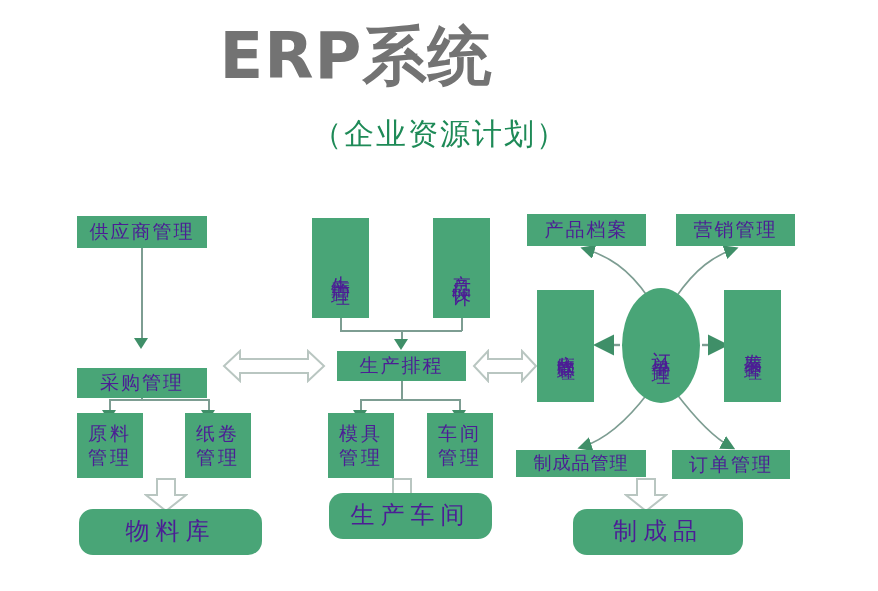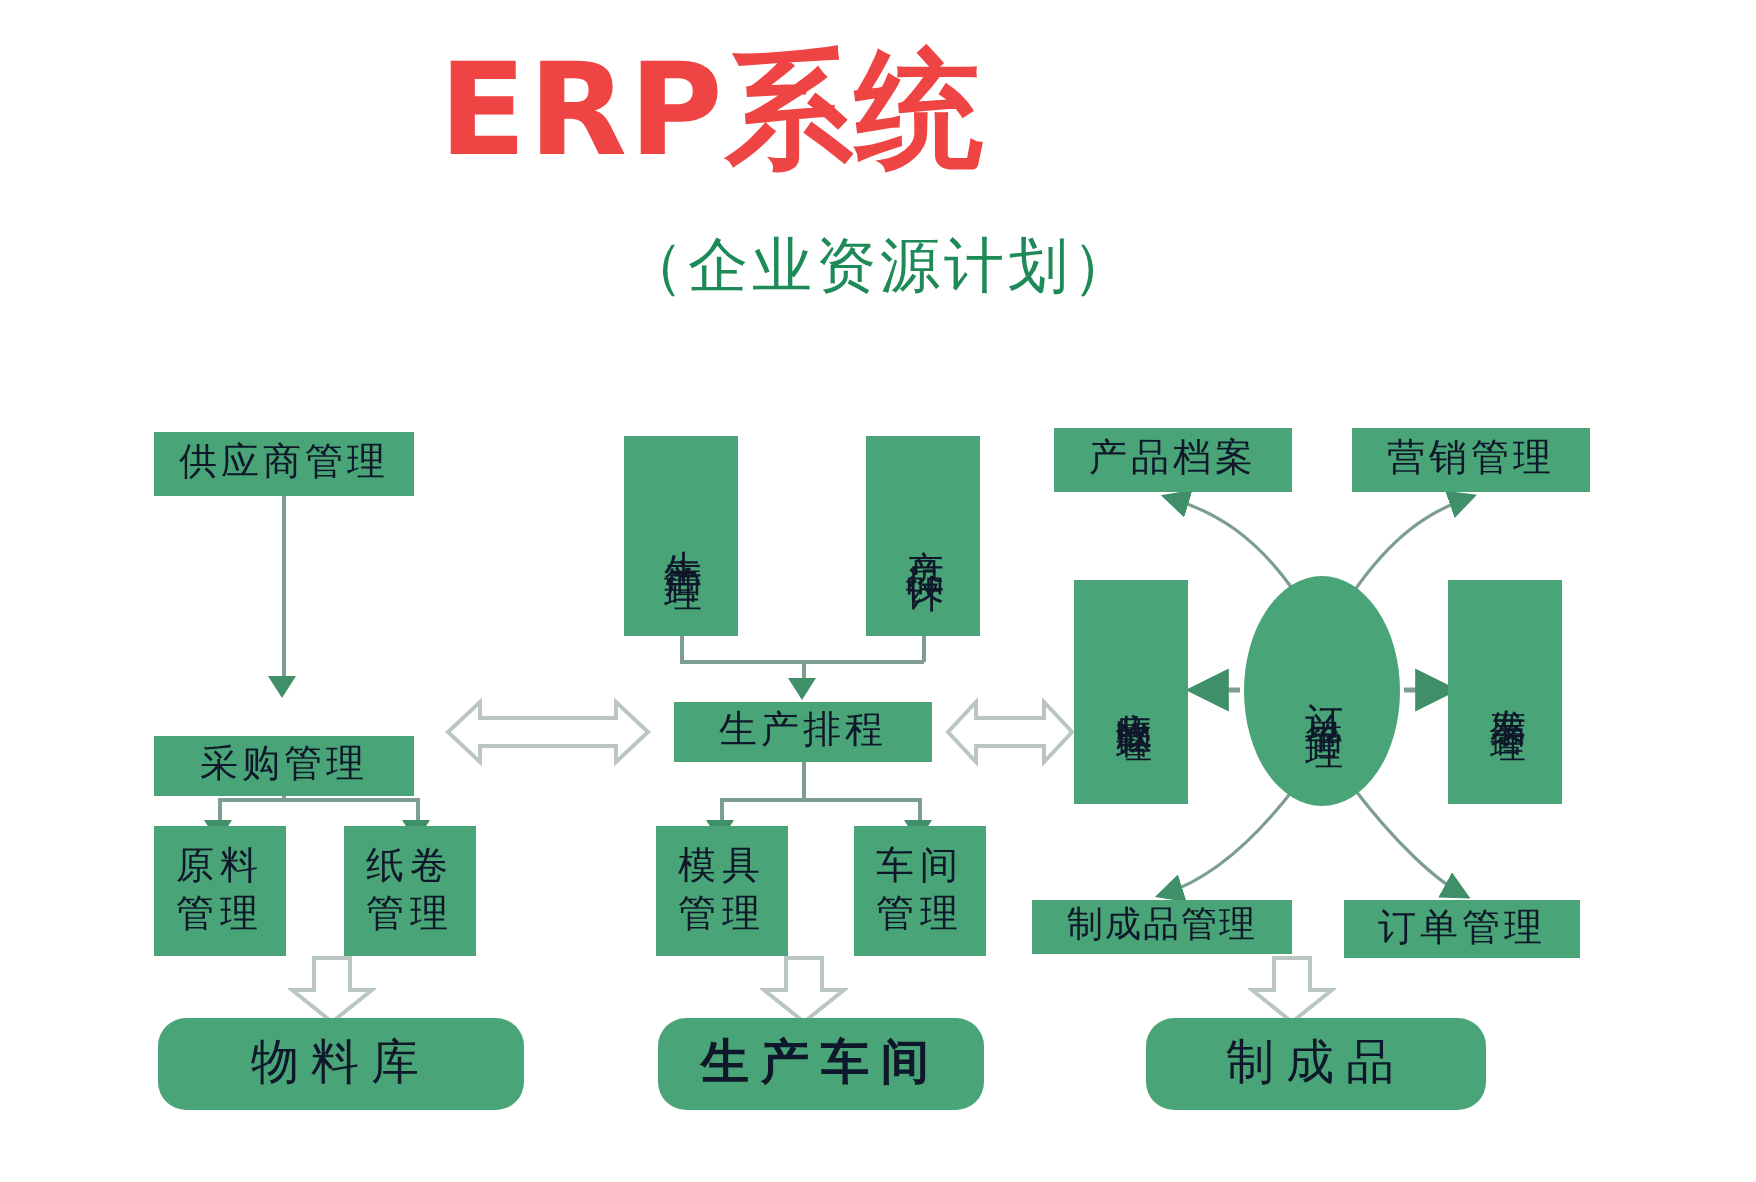--- a/index.html
+++ b/index.html
@@ -11,41 +11,41 @@
     position:relative;
   }
   #root{position:relative;width:878px;height:591px;overflow:hidden;}
 
   
   .title{
     position:absolute;left:0;top:24px;width:712px;
     text-align:center;
     font-family:"DejaVu Sans","Liberation Sans",sans-serif;
     font-size:64px;font-weight:bold;
-    color:#ef4444;
+    color:#737373;
     letter-spacing:1px;
     line-height:1;
     white-space:nowrap;
   }
   .subtitle{
     position:absolute;left:1px;top:116px;width:878px;
     text-align:center;
     font-family:"DejaVu Sans","Liberation Sans",sans-serif;
     font-size:30px;
     color:#1e8a57;
     letter-spacing:2px;
     line-height:1.2;
     white-space:nowrap;
   }
 
   
   .node{
     position:absolute;
     background:#49a577;
-    color:#0f172a;
+    color:#4c1d95;
     display:flex;
     align-items:center;
     justify-content:center;
     font-family:"DejaVu Sans","Liberation Sans",sans-serif;
     box-sizing:border-box;
     letter-spacing:2px;
     line-height:1.05;
     z-index:3;
   }
   .node.h{ font-size:19px; }
@@ -174,38 +174,38 @@
     </svg>
   </div>
 
   <div class="node h" style="left:77px;top:216px;width:130px;height:32px;">供应商管理</div>
 
   <div class="node h" style="left:77px;top:368px;width:130px;height:30px;">采购管理</div>
 
   <div class="node two" style="left:77px;top:413px;width:66px;height:65px;">原料
 管理</div>
 
-  <div class="node two" style="left:172px;top:413px;width:66px;height:65px;">纸卷
+  <div class="node two" style="left:185px;top:413px;width:66px;height:65px;">纸卷
 管理</div>
 
   <div class="node round" style="left:79px;top:509px;width:183px;height:46px;">物料库</div>
 
   <div class="node vert" style="left:312px;top:218px;width:57px;height:100px;">生产管理</div>
 
   <div class="node vert" style="left:433px;top:218px;width:57px;height:100px;">产品设计</div>
 
   <div class="node h" style="left:337px;top:351px;width:129px;height:30px;">生产排程</div>
 
   <div class="node two" style="left:328px;top:413px;width:66px;height:65px;">模具
 管理</div>
 
   <div class="node two" style="left:427px;top:413px;width:66px;height:65px;">车间
 管理</div>
 
-  <div class="node round" style="left:329px;top:509px;width:163px;height:46px;font-weight:bold;">生产车间</div>
+  <div class="node round" style="left:329px;top:493px;width:163px;height:46px;">生产车间</div>
 
   <div class="node h" style="left:527px;top:214px;width:119px;height:32px;">产品档案</div>
 
   <div class="node h" style="left:676px;top:214px;width:119px;height:32px;">营销管理</div>
 
   <div class="node vert" style="left:537px;top:290px;width:57px;height:112px;font-size:18px;letter-spacing:2px;">应收款管理</div>
 
   <div class="node ellipse" style="left:622px;top:288px;width:78px;height:115px;">订单管理</div>
 
   <div class="node vert" style="left:724px;top:290px;width:57px;height:112px;font-size:18px;letter-spacing:3px;">发票管理</div>

